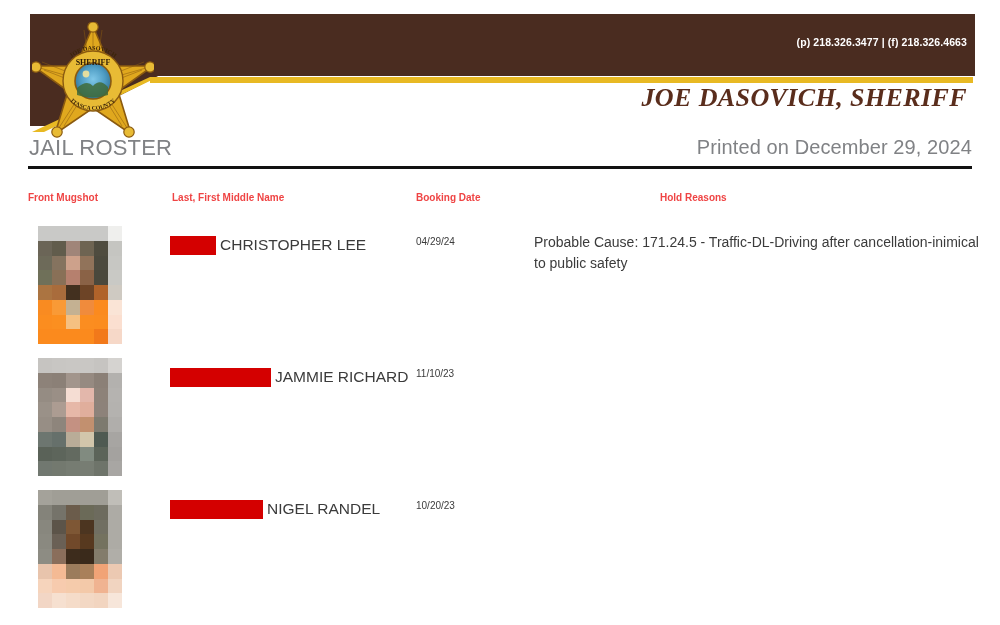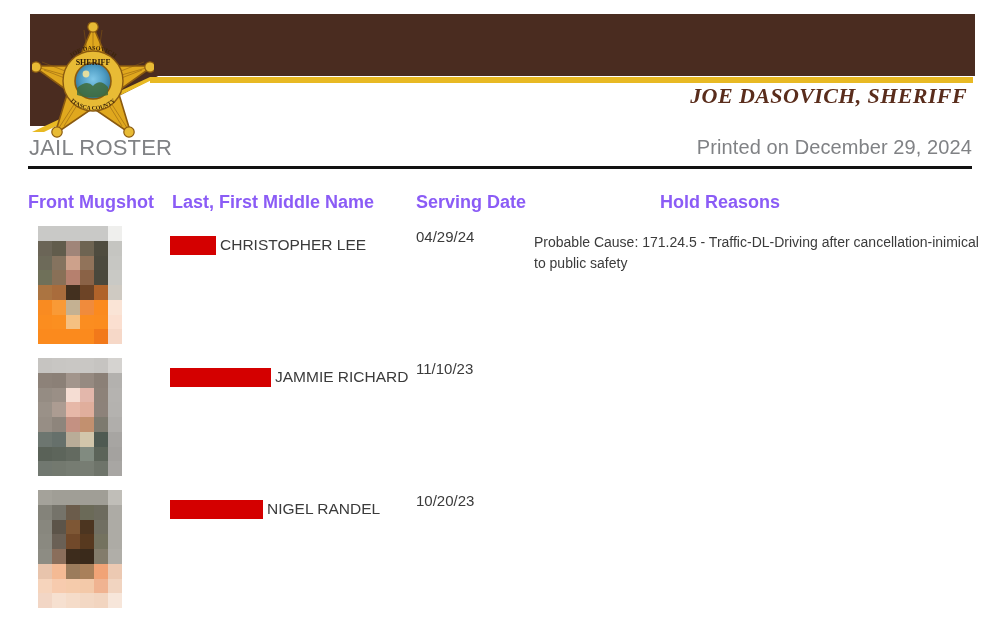--- a/index.html
+++ b/index.html
@@ -95,21 +95,21 @@
     font-weight: bold;
     line-height: 14px;
     letter-spacing: 0.1px;
   }
 
   #sheriff-name {
     position: absolute;
     right: 33px;
     top: 83px;
     font-family: "Liberation Serif", serif;
-    font-size: 22px;
+    font-size: 26px;
     font-weight: bold;
     font-style: italic;
     color: #5a2d1c;
     letter-spacing: 0.4px;
     white-space: nowrap;
   }
 
   
   #sheriff-badge {
     position: absolute;
@@ -151,23 +151,23 @@
     left: 0;
     top: 188px;
     width: 1000px;
   }
   .thead {
     position: relative;
     height: 36px;
   }
   .th {
     position: absolute;
-    font-size: 18px;
+    font-size: 10px;
     font-weight: bold;
-    color: #8b5cf6;
+    color: #ef4444;
     white-space: nowrap;
   }
   .th.c-mug   { left: 28px;  top: 4px; }
   .th.c-name  { left: 172px; top: 4px; }
   .th.c-date  { left: 416px; top: 4px; }
   .th.c-hold  { left: 660px; top: 4px; }
 
   .row {
     position: relative;
   }
@@ -207,22 +207,22 @@
   .name-text {
     font-size: 15.5px;
     color: #3b3b3b;
     margin-left: 4px;
     white-space: nowrap;
   }
 
   .cell-date {
     position: absolute;
     left: 416px;
-    top: 4px;
-    font-size: 15px;
+    top: 12px;
+    font-size: 10px;
     color: #3b3b3b;
     white-space: nowrap;
   }
 
   .cell-hold {
     position: absolute;
     left: 534px;
     top: 8px;
     width: 448px;
     font-size: 14px;
@@ -235,20 +235,21 @@
 
 <div id="header-banner">
 
   <div class="brown-block"></div>
   <div class="brown-wedge"></div>
   <div class="gold-stripe"></div>
   <div class="gold-stripe-diag"></div>
 
 
   <div id="contact-block">
+    <div>(p) 218.326.3477 | (f) 218.326.4663</div>
   </div>
 
   <div id="sheriff-name">JOE DASOVICH, SHERIFF</div>
 
   <svg id="sheriff-badge" viewBox="0 0 122 118">
     <defs>
       <radialGradient id="seal" cx="50%" cy="45%" r="60%">
         <stop offset="0%" stop-color="#7fc7e8"></stop>
         <stop offset="55%" stop-color="#4f9dc4"></stop>
         <stop offset="100%" stop-color="#2c6a8c"></stop>
@@ -298,21 +299,21 @@
 
 <div id="roster-title">JAIL ROSTER</div>
 <div id="printed-on">Printed on December 29, 2024</div>
 <div id="header-rule"></div>
 
 <div id="roster-table">
 
   <div class="thead">
     <div class="th c-mug">Front Mugshot</div>
     <div class="th c-name">Last, First Middle Name</div>
-    <div class="th c-date">Serving Date</div>
+    <div class="th c-date">Booking Date</div>
     <div class="th c-hold">Hold Reasons</div>
   </div>
 
   <div class="row r0">
     <div class="cell-mug">
       <div class="mug-grid">
           <div style="background: rgb(201, 201, 199);"></div>
           <div style="background: rgb(201, 201, 199);"></div>
           <div style="background: rgb(201, 201, 199);"></div>
           <div style="background: rgb(201, 201, 199);"></div>

